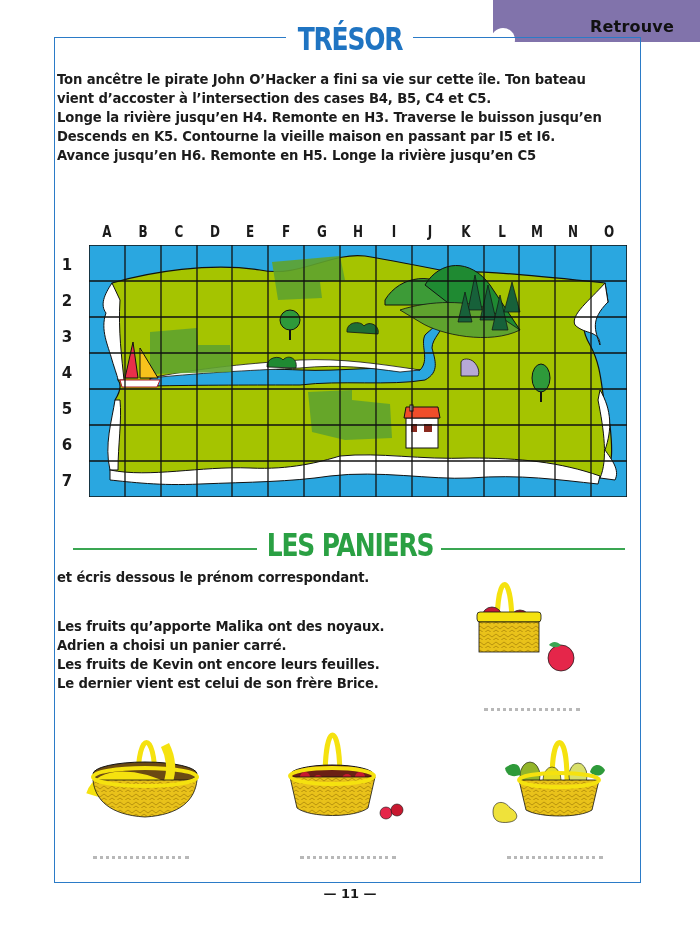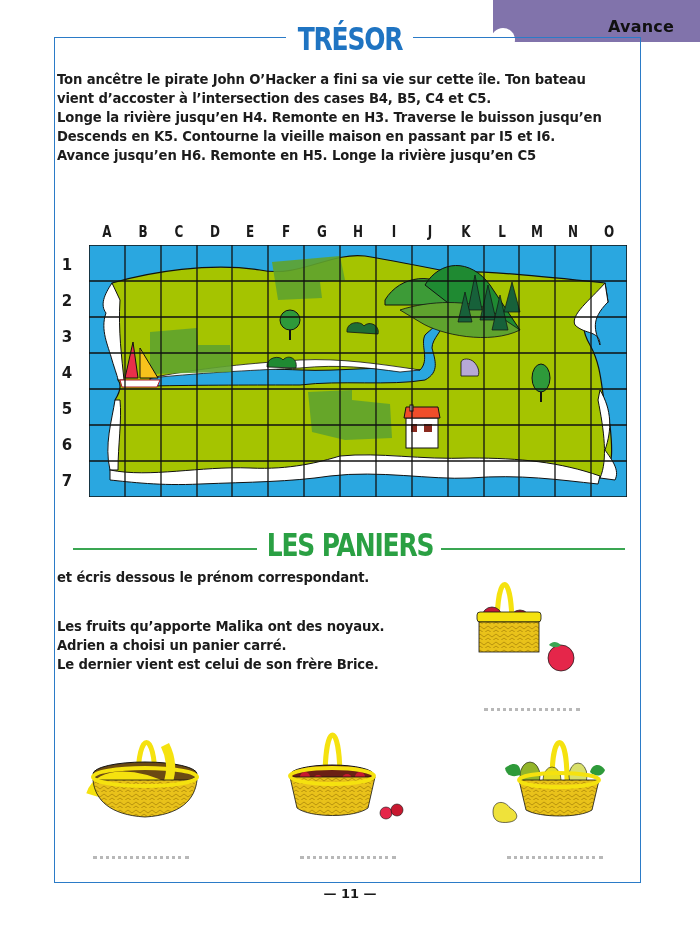--- a/index.html
+++ b/index.html
@@ -19,21 +19,21 @@
   .rowlabel{position:absolute;left:60px;font-size:15px;font-weight:bold;width:14px;text-align:center;}
   svg.map{position:absolute;left:0;top:0;}
   .dash{position:absolute;height:0;border-top:3px dotted #b8b8b8;}
   .pageno{position:absolute;top:886px;left:300px;width:100px;text-align:center;font-size:13px;font-weight:bold;}
 </style>
 </head>
 <body>
 
 <div class="tab">
   <div class="cut"></div>
-  <div class="label">Avance</div>
+  <div class="label">Retrouve</div>
 </div>
 
 <div class="frame"></div>
 <div class="frame-top" style="left:54px;width:232px;"></div>
 <div class="frame-top" style="left:413px;width:228px;"></div>
 
 <div class="title blue">TRÉSOR</div>
 
 <div class="para" style="top:70px;">
   <div>Ton ancêtre le pirate John O’Hacker a fini sa vie sur cette île. Ton bateau</div>
@@ -214,20 +214,21 @@
 <div class="gline" style="left:73px;width:184px;"></div>
 <div class="gline" style="left:441px;width:184px;"></div>
 <div class="title green">LES PANIERS</div>
 
 <div class="para" style="top:568px;">
   <div>et écris dessous le prénom correspondant.</div>
 </div>
 <div class="para" style="top:617px;">
   <div>Les fruits qu’apporte Malika ont des noyaux.</div>
   <div>Adrien a choisi un panier carré.</div>
+  <div>Les fruits de Kevin ont encore leurs feuilles.</div>
   <div>Le dernier vient est celui de son frère Brice.</div>
 </div>
 
 <div class="dash" style="left:484px;top:708px;width:96px;"></div>
 <div class="dash" style="left:93px;top:856px;width:96px;"></div>
 <div class="dash" style="left:300px;top:856px;width:96px;"></div>
 <div class="dash" style="left:507px;top:856px;width:96px;"></div>
 
 <div class="pageno">— 11 —</div>
 

